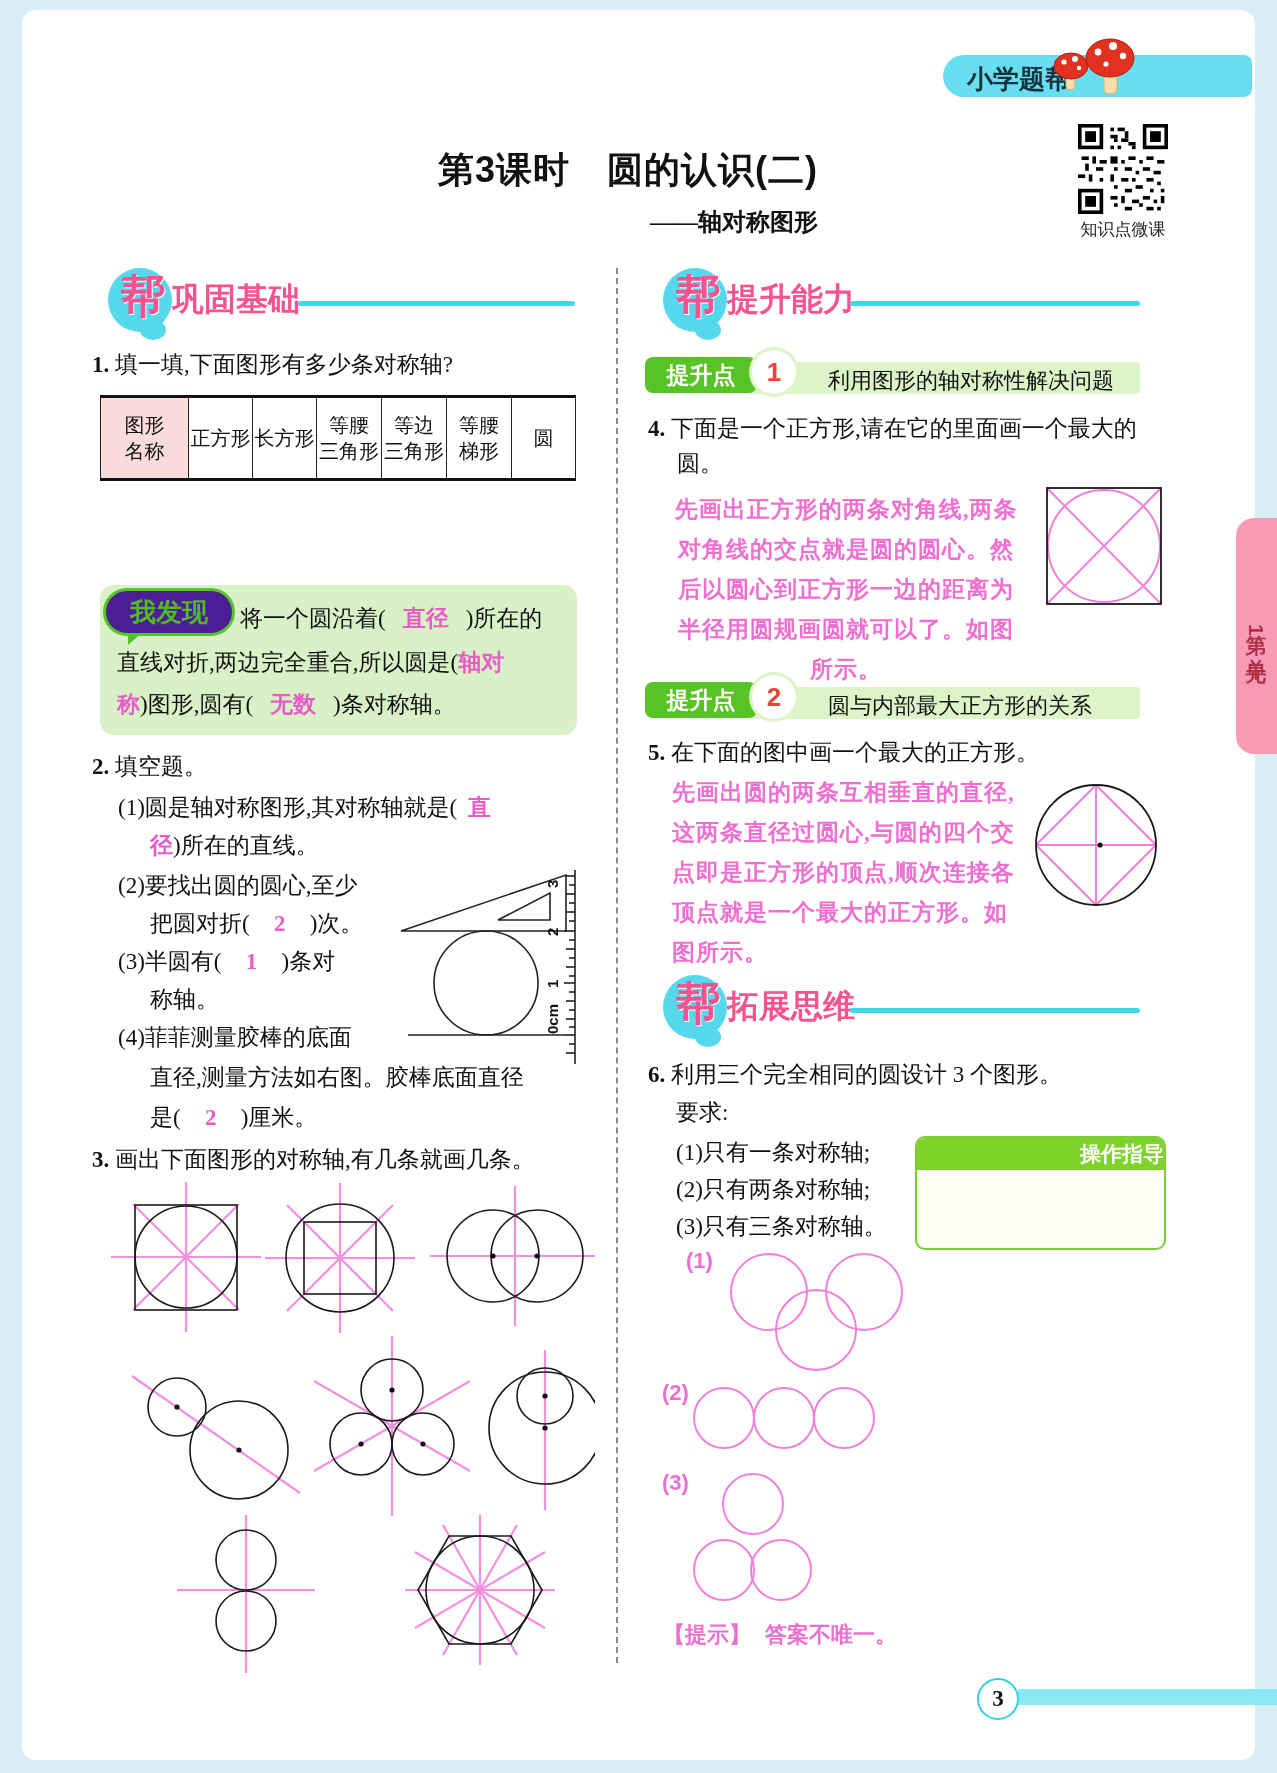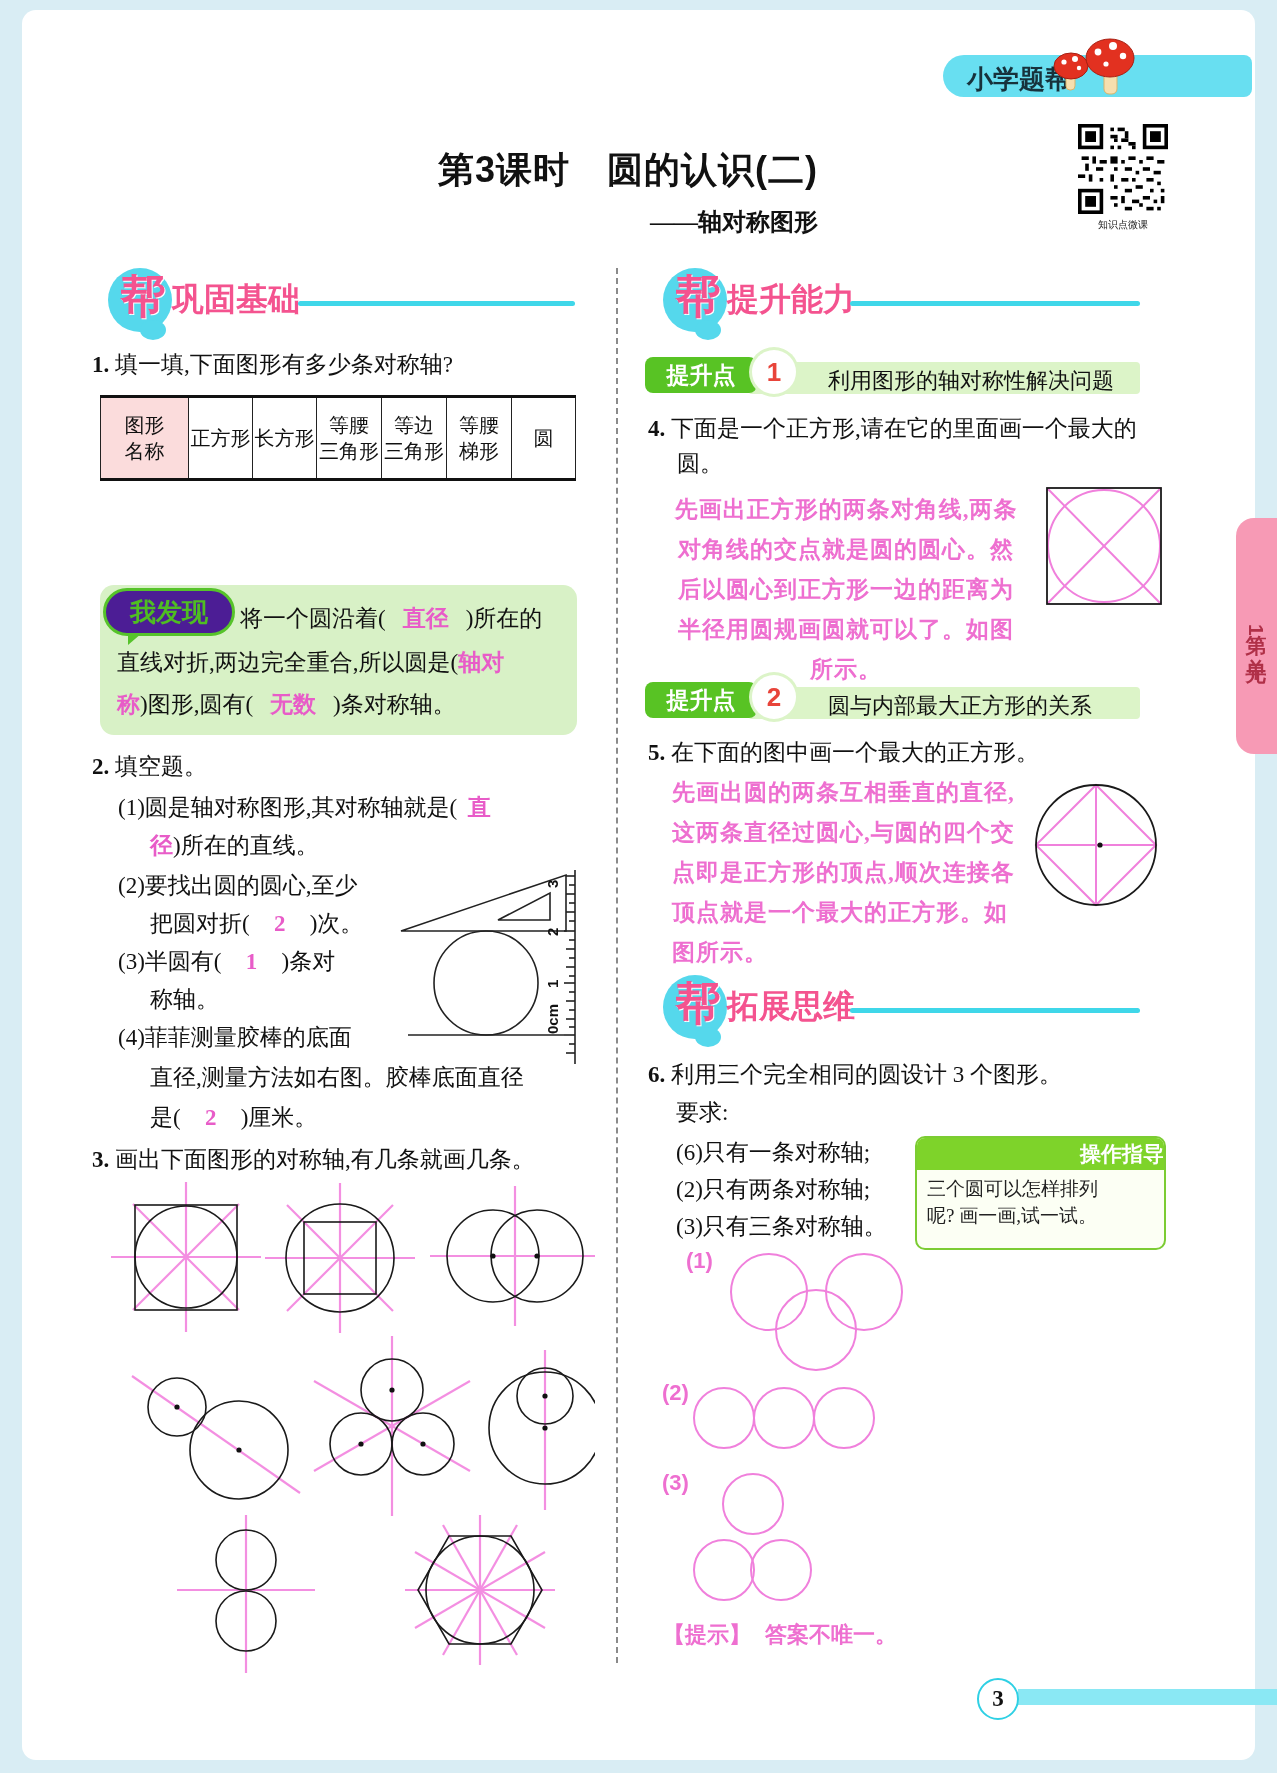--- a/index.html
+++ b/index.html
@@ -5,21 +5,21 @@
   html,body{margin:0;padding:0;}
   body{width:1277px;height:1773px;position:relative;background:#d9edf4;
        font-family:"Liberation Serif",serif;color:#111;overflow:hidden;}
   .abs{position:absolute;}
   .page{left:22px;top:10px;width:1233px;height:1750px;background:#fff;border-radius:14px;}
   
   .title{left:438px;top:146px;font-family:"Liberation Sans",sans-serif;font-weight:700;font-size:36px;letter-spacing:1px;}
   .subtitle{left:650px;top:206px;font-size:24px;font-weight:700;}
   .pill{left:943px;top:55px;width:309px;height:42px;background:#68dff1;border-radius:21px 8px 8px 21px;}
   .pill span{position:absolute;left:24px;top:7px;font-family:"Liberation Sans",sans-serif;font-weight:700;font-size:26px;color:#17323c;}
-  .qr-cap{left:1055px;top:218px;width:136px;text-align:center;font-size:10px;color:#222;}
+  .qr-cap{left:1055px;top:218px;width:136px;text-align:center;font-size:17px;color:#222;}
   
   .hd-circle{width:64px;height:64px;border-radius:50%;background:#55d8ec;}
   .hd-blob{width:26px;height:20px;border-radius:50%;background:#55d8ec;}
   .hd-bang{font-family:"Liberation Sans",sans-serif;font-weight:700;font-size:46px;color:#f4538f;text-shadow:1px 1px 0 #fff;}
   .hd-label{font-family:"Liberation Sans",sans-serif;font-weight:700;font-size:32px;color:#f4538f;}
   .hd-line{height:5px;background:#3fd7e9;border-radius:3px;}
   
   .t{font-size:23px;line-height:30px;white-space:nowrap;}
   .ans{color:#e85cc8;font-weight:700;display:inline-block;text-align:center;}
   .b80{min-width:80px;} .b60{min-width:60px;} .b44{min-width:44px;}
@@ -395,30 +395,26 @@
 <div class="abs hd-circle" style="left:663px;top:975px;"></div>
 <div class="abs hd-blob" style="left:695px;top:1027px;"></div>
 <div class="abs hd-bang" style="left:675px;top:973px;">帮</div>
 <div class="abs hd-label" style="left:727px;top:985px;">拓展思维</div>
 <div class="abs hd-line" style="left:850px;top:1008px;width:290px;"></div>
 
 <div class="abs t" style="left:648px;top:1060px;">
   <b>6.</b> <span>利用三个完全相同的圆设计 3 个图形。</span>
 </div>
 <div class="abs t" style="left:676px;top:1098px;">要求:</div>
-<div class="abs t" style="left:676px;top:1138px;">(6)只有一条对称轴;</div>
+<div class="abs t" style="left:676px;top:1138px;">(1)只有一条对称轴;</div>
 <div class="abs t" style="left:676px;top:1175px;">(2)只有两条对称轴;</div>
 <div class="abs t" style="left:676px;top:1212px;">(3)只有三条对称轴。</div>
 
 <div class="abs guide" style="left:915px;top:1136px;width:247px;height:110px;">
   <div class="guide-hd">操作指导</div>
-  <div class="guide-bd">
-    <div>三个圆可以怎样排列</div>
-      <div>呢? 画一画,试一试。</div>
-  </div>
 </div>
 
 <svg class="abs" style="left:660px;top:1240px;" width="300" height="390">
   <g fill="none" stroke="#f080dc" stroke-width="2">
     <circle cx="109" cy="52" r="38"></circle>
       <circle cx="204" cy="52" r="38"></circle>
       <circle cx="156" cy="90" r="40"></circle>
     <circle cx="64" cy="178" r="30"></circle>
       <circle cx="124" cy="178" r="30"></circle>
       <circle cx="184" cy="178" r="30"></circle>

